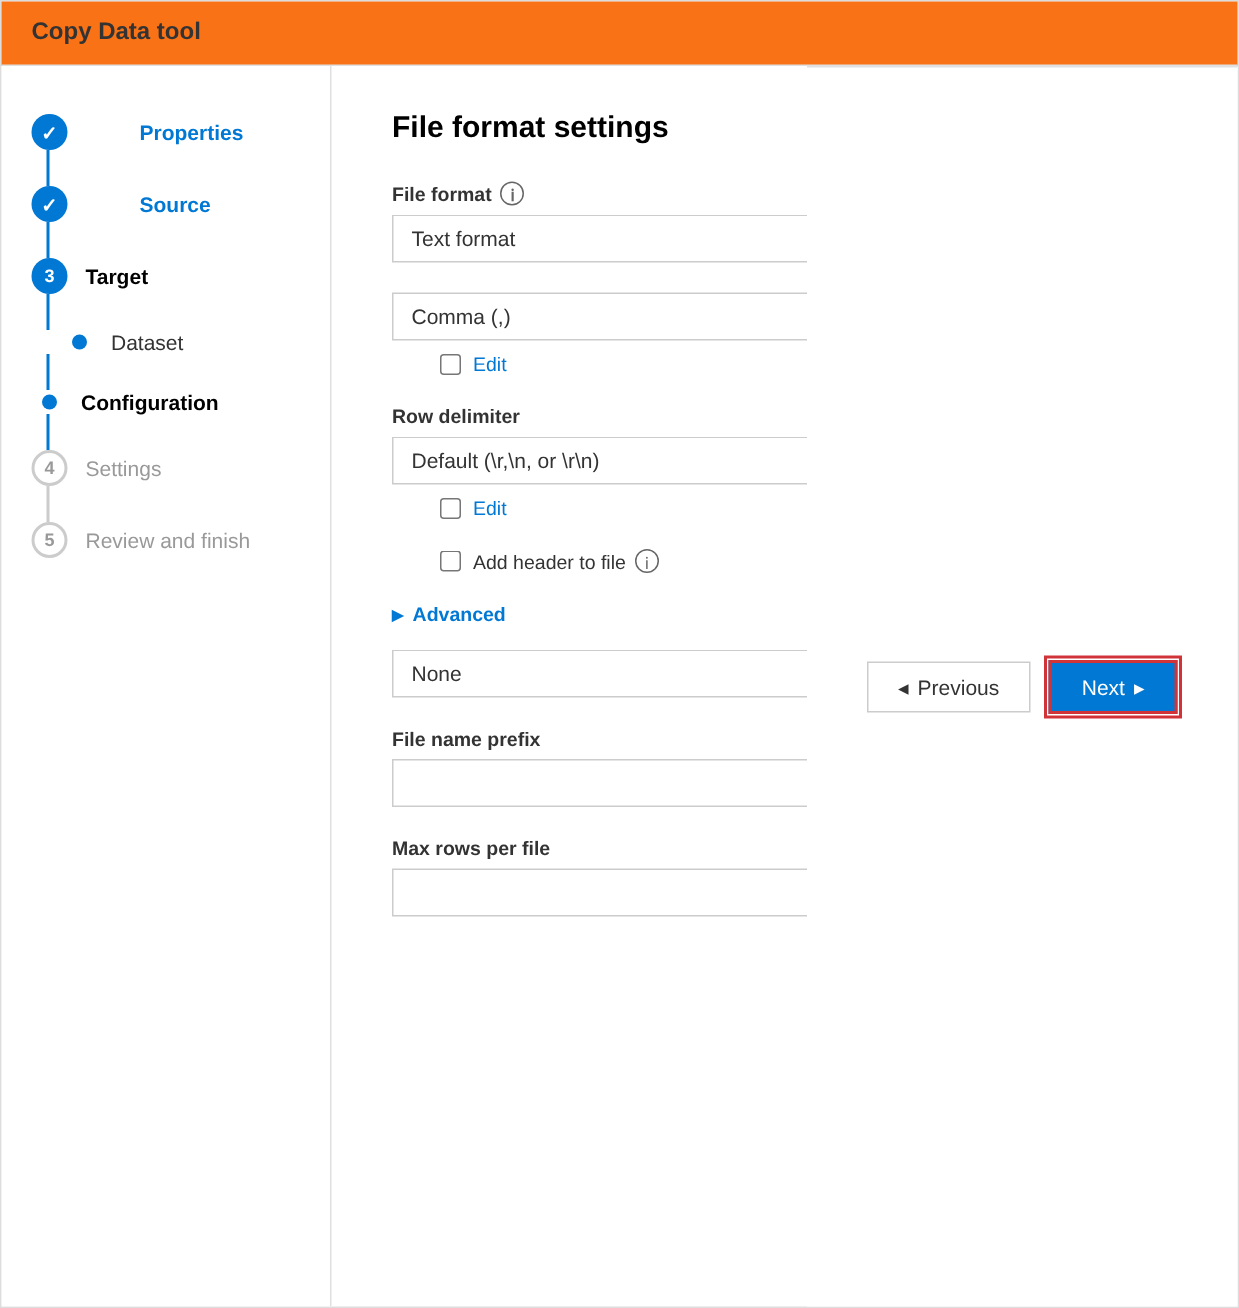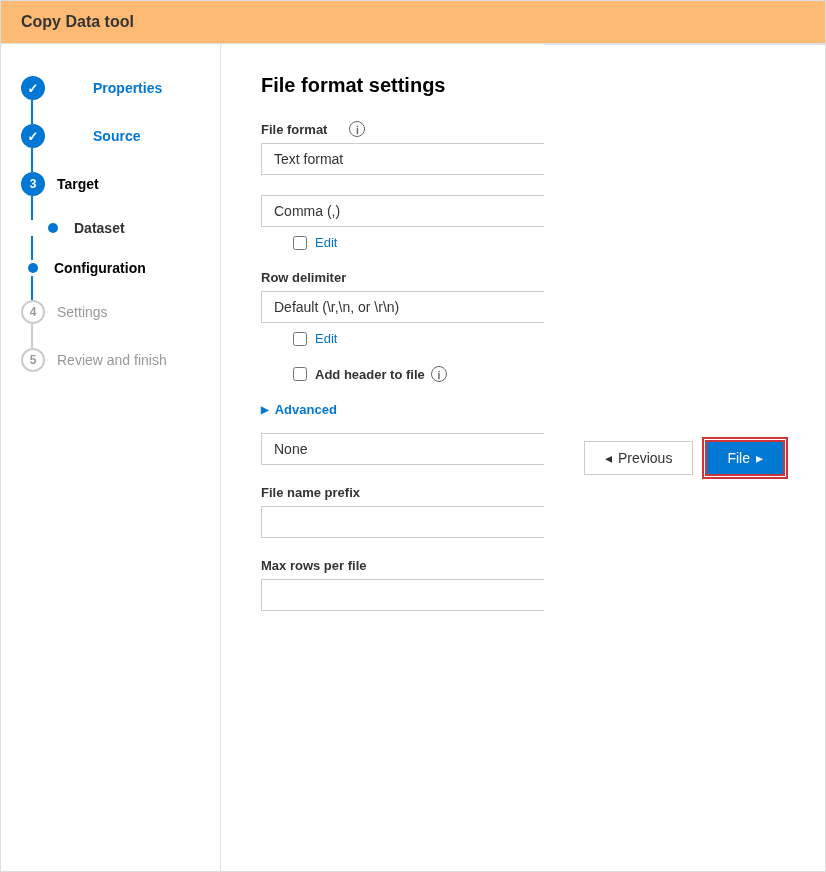--- a/index.html
+++ b/index.html
@@ -17,21 +17,21 @@
       width: 826px;
       height: 872px;
       display: flex;
       flex-direction: column;
       border: 1px solid #ddd;
     }
 
     .app-header {
       padding: 12px 20px;
       border-bottom: 1px solid #e0e0e0;
-      background: #fdba74;
+      background: #f97316;
     }
 
     .app-header-title {
       font-size: 16px;
       font-weight: 600;
       color: #333;
     }
 
     .app-body {
       display: flex;
@@ -152,21 +152,21 @@
       margin-bottom: 20px;
     }
 
     .field-label {
       font-size: 13px;
       font-weight: 600;
       margin-bottom: 6px;
       color: #333;
       display: flex;
       align-items: center;
-      gap: 22px;
+      gap: 6px;
     }
 
     .info-icon {
       display: inline-flex;
       align-items: center;
       justify-content: center;
       width: 16px;
       height: 16px;
       border: 1px solid #666;
       border-radius: 50%;
@@ -309,21 +309,21 @@
         <span class="step-label completed">Source</span>
       </div>
 
       <div class="sidebar-item">
         <div class="step-circle active">
           <span>3</span>
         </div>
         <span class="step-label active">Target</span>
       </div>
 
-      <div class="sidebar-item" style="padding-left: 40px; font-weight: bold;">
+      <div class="sidebar-item" style="padding-left: 40px;">
         <div class="step-circle active" style="width:10px;height:10px;min-width:10px;background:#0078d4;margin-right:16px;margin-left:7px;">
         </div>
         <span class="step-label" style="color:#333;">Dataset</span>
       </div>
 
       <div class="sidebar-item" style="">
         <div class="step-circle active" style="width:10px;height:10px;min-width:10px;background:#0078d4;margin-right:16px;margin-left:7px;">
         </div>
         <span class="step-label active">Configuration</span>
       </div>
@@ -396,21 +396,21 @@
           </div>
           <div class="checkbox-row">
             <input type="checkbox" style="">
             <span class="checkbox-label">Edit</span>
           </div>
         </div>
 
         <div class="field-group">
           <div class="checkbox-row">
             <input type="checkbox" style="">
-            <span class="field-label" style="margin-bottom:0; font-weight: bold; display:flex; align-items:center; gap:6px;">
+            <span class="field-label" style="margin-bottom:0; font-weight: normal; display:flex; align-items:center; gap:6px;">
               <span>Add header to file</span>
               <span class="info-icon">ℹ</span>
             </span>
           </div>
         </div>
 
         <div class="advanced-toggle">
           <span class="triangle">▶</span>
           <span>Advanced</span>
         </div>
@@ -441,19 +441,19 @@
         </div>
 
       </div>
 
       <div class="main-footer">
         <button class="btn-previous">
           <span>◂</span>
           <span>Previous</span>
         </button>
         <button class="btn-next">
-          <span>File</span>
+          <span>Next</span>
           <span>▸</span>
         </button>
       </div>
     </div>
   </div>
 </div>
 
 </body></html>

